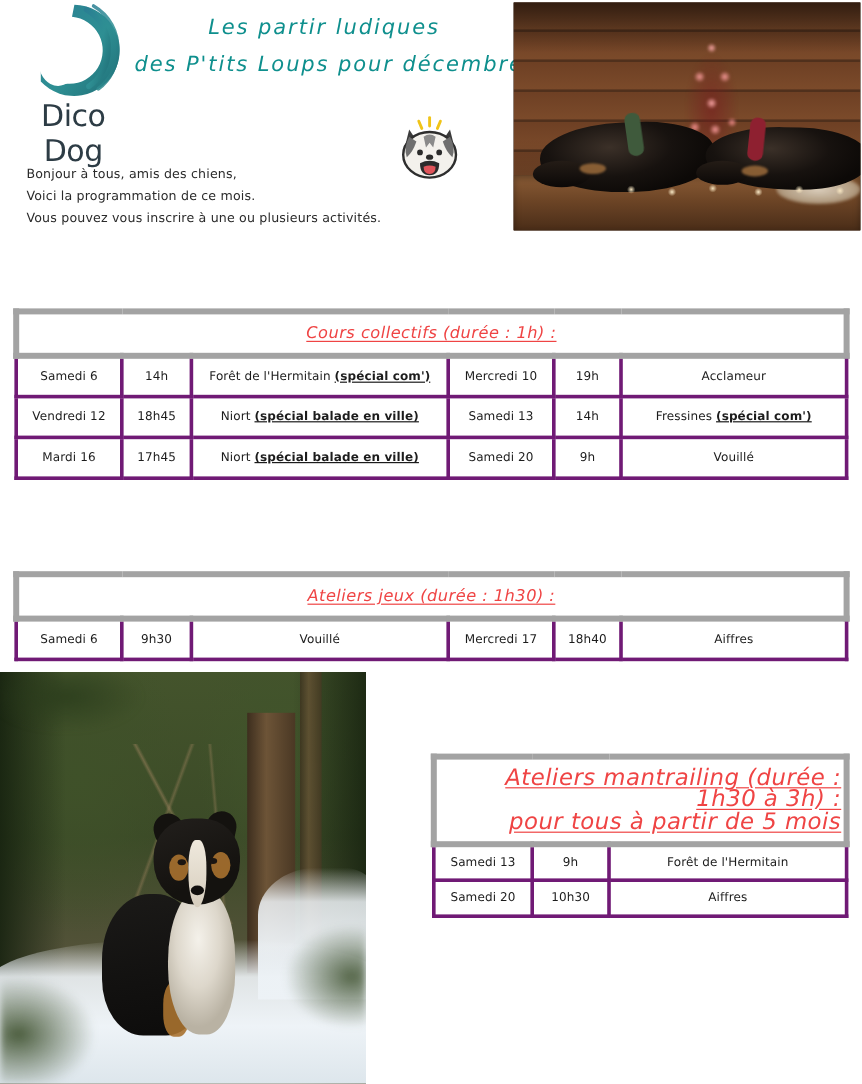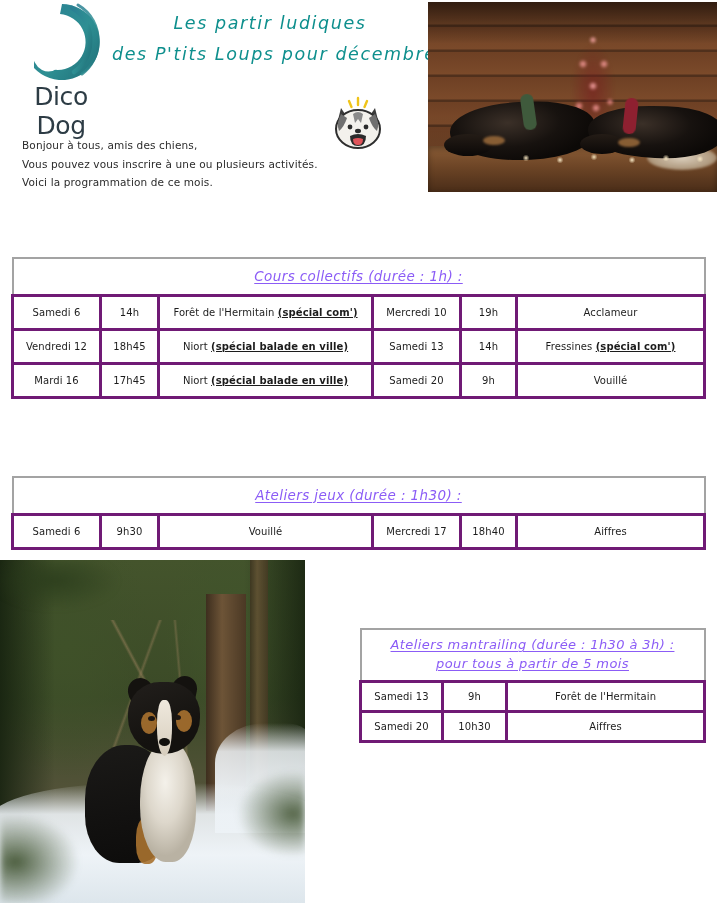--- a/index.html
+++ b/index.html
@@ -223,42 +223,42 @@
   .sched-table td {
     border: 3px solid #701a75;
     text-align: center;
     vertical-align: middle;
     color: #1c1c1c;
     font-size: 10px;
     letter-spacing: .1px;
     padding: 0 2px;
   }
   .sched-table td.title-cell {
-    border: 2px solid #a3a3a3;
-    color: #8b5cf6;
+    border: 5px solid #a3a3a3;
+    color: #ef4444;
     font-size: 13.5px;
     font-style: italic;
     letter-spacing: .4px;
     padding: 6px 2px 7px;
   }
   .title-cell u { text-decoration: underline; text-underline-offset: 2px; }
   .title-cell .sub { display: block; margin-top: 1px; }
   .sched-table td b { font-weight: 700; text-decoration: underline; }
 
   #table-cours { left: 11px; top: 257px; width: 692px; }
   #table-cours td { height: 34px; }
   #table-cours td.title-cell { height: 37px; }
 
   #table-jeux { left: 11px; top: 476px; width: 692px; }
   #table-jeux td { height: 34px; margin-top: 15px; }
   #table-jeux td.title-cell { height: 37px; }
 
   #table-mantrailing { left: 359px; top: 628px; width: 344px; }
   #table-mantrailing td { height: 30px; font-size: 10px; }
-  #table-mantrailing td.title-cell { height: 48px; font-size: 13px; line-height: 18px; }
+  #table-mantrailing td.title-cell { height: 48px; font-size: 19px; line-height: 18px; text-align: right; }
 </style>
 </head>
 <body>
 
 <div id="header">
 
   <div id="logo-block">
     <svg id="logo-mark" viewBox="0 0 92 82">
       <defs>
         <linearGradient id="tealgrad" x1="0" y1="0" x2="1" y2="1">
@@ -296,22 +296,22 @@
     <path d="M26 18 Q31 14 36 18 L34 27 L31 23 L28 27 Z" fill="#8a8a8a"></path>
     <circle cx="23" cy="31" r="2.4" fill="#2b2b2b"></circle>
     <circle cx="39" cy="31" r="2.4" fill="#2b2b2b"></circle>
     <ellipse cx="31" cy="35" rx="3" ry="2.2" fill="#2b2b2b"></ellipse>
     <path d="M23 40 Q31 36 39 40 Q39 50 31 50 Q23 50 23 40 Z" fill="#2b2b2b"></path>
     <path d="M26 43 Q31 41 36 43 Q36 49 31 49 Q26 49 26 43 Z" fill="#e0545a"></path>
   </svg>
 
   <div id="intro-block">
     <span>Bonjour à tous, amis des chiens,</span>
+    <span>Voici la programmation de ce mois.</span>
     <span>Vous pouvez vous inscrire à une ou plusieurs activités.</span>
-    <span>Voici la programmation de ce mois.</span>
   </div>
 
   <div id="photo-xmas">
     <div class="xm-wall"></div>
     <div class="xm-tree"></div>
     <div class="xm-floor"></div>
     <div class="xm-fur"></div>
     <div class="xm-dog left"></div>
     <div class="xm-dog right"></div>
     <div class="xm-snout l"></div>

